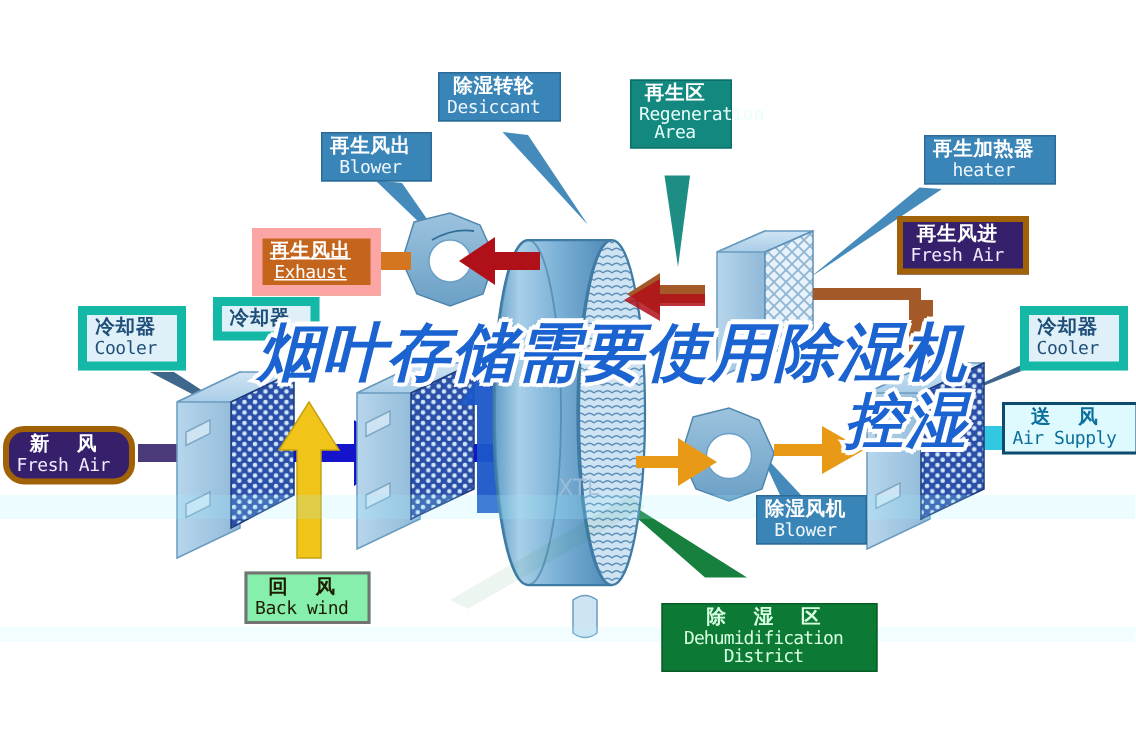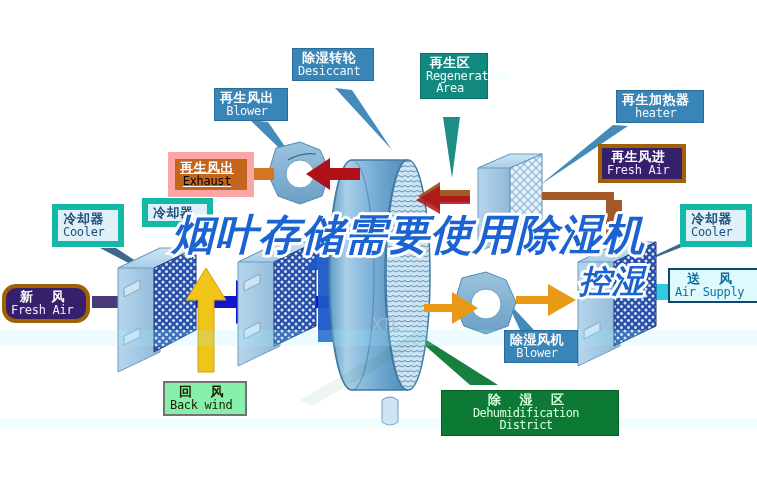--- a/index.html
+++ b/index.html
@@ -44,21 +44,21 @@
   .v-steelblue { background:#3a85b8; border:1px solid #2a6b97; color:#ffffff; }
   .v-steelblue .en { color:#eef6fb; }
 
   .v-teal { background:#12887f; border:1px solid #0a6f68; color:#ffffff; }
   .v-teal .en { color:#eafffb; }
 
   .v-purple { background:#36206b; border:4px solid #a16207; color:#ffffff; }
   .v-purple .en { color:#efeaff; }
 
   .v-orange { background:#c4651d; border:7px solid #fca5a5; color:#ffffff;text-decoration:underline; }
-  .v-orange .en { color:#000000; }
+  .v-orange .en { color:#ffffff; }
 
   .v-blueline { background:#dff0f8; border:6px solid #14b8a6; color:#1f4e79; }
   .v-blueline .en { color:#1f4e79; }
 
   .v-cyan { background:#dffaff; border:2px solid #0c4a6e; color:#0b6f9c; }
   .v-cyan .en { color:#0b6f9c; }
 
   .v-green { background:#0c7a34; border:1px solid #075d27; color:#d9ffe3; }
   .v-green .en { color:#d9ffe3; }
 
@@ -82,21 +82,21 @@
     font-size: 42px;
     line-height: 46px;
     letter-spacing: 1px;
     color: #1b63d0;
     -webkit-text-stroke: 4px #ffffff;
     paint-order: stroke fill;
     text-shadow:
       3px 0 0 #ffffff, -3px 0 0 #ffffff, 0 3px 0 #ffffff, 0 -3px 0 #ffffff,
       2px 2px 0 #ffffff, -2px 2px 0 #ffffff, 2px -2px 0 #ffffff, -2px -2px 0 #ffffff;
   }
-  #headline .hl-line.l2 { font-size: 32px; }
+  #headline .hl-line.l2 { font-size: 40px; }
 </style>
 </head>
 <body>
 
 <div id="stage">
 
   <svg id="svgroot" width="757" height="488" viewBox="0 0 757 488">
     <defs>
 
       <pattern id="dots" width="7" height="7" patternUnits="userSpaceOnUse">
@@ -322,21 +322,21 @@
   <div class="lbl v-gold wide" style="left:163px; top:381px;">
     <span class="cn">回 风</span>
     <span class="en">Back wind</span>
   </div>
 
   <div class="lbl v-steelblue" style="left:504px; top:330px;">
     <span class="cn">除湿风机</span>
     <span class="en">Blower</span>
   </div>
 
-  <div class="lbl v-green wide" style="left:441px; top:390px; width:178px; white-space:normal;">
+  <div class="lbl v-green wide" style="left:441px; top:402px; width:144px; white-space:normal;">
     <span class="cn">除 湿 区</span>
     <span class="en" style="letter-spacing:-0.6px;">Dehumidification District</span>
   </div>
 
   <div id="headline">
     <span class="hl-line l1">烟叶存储需要使用除湿机</span>
     <span class="hl-line l2">控湿</span>
   </div>
 
 </div>

